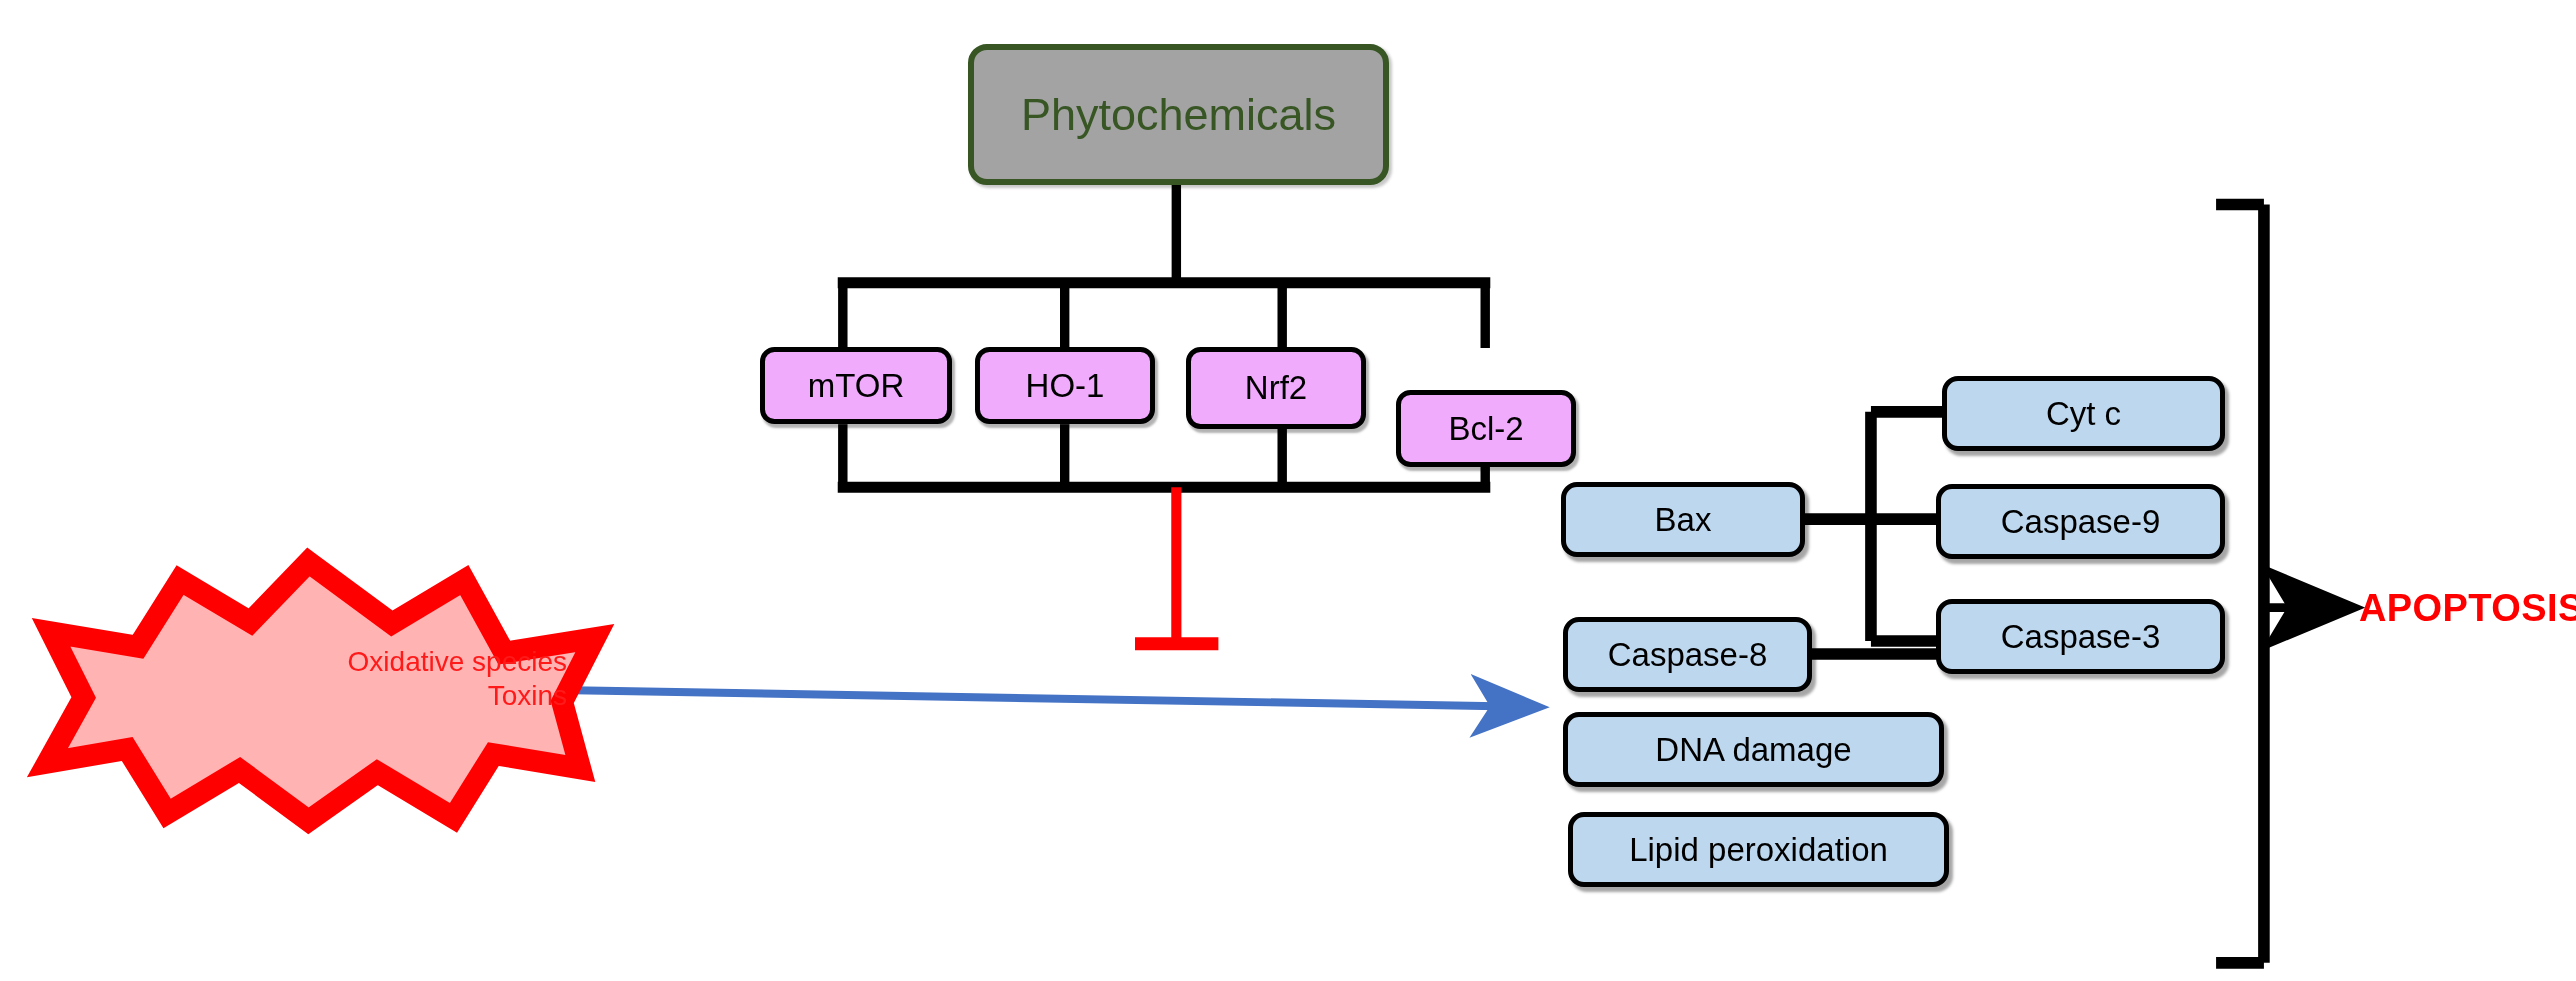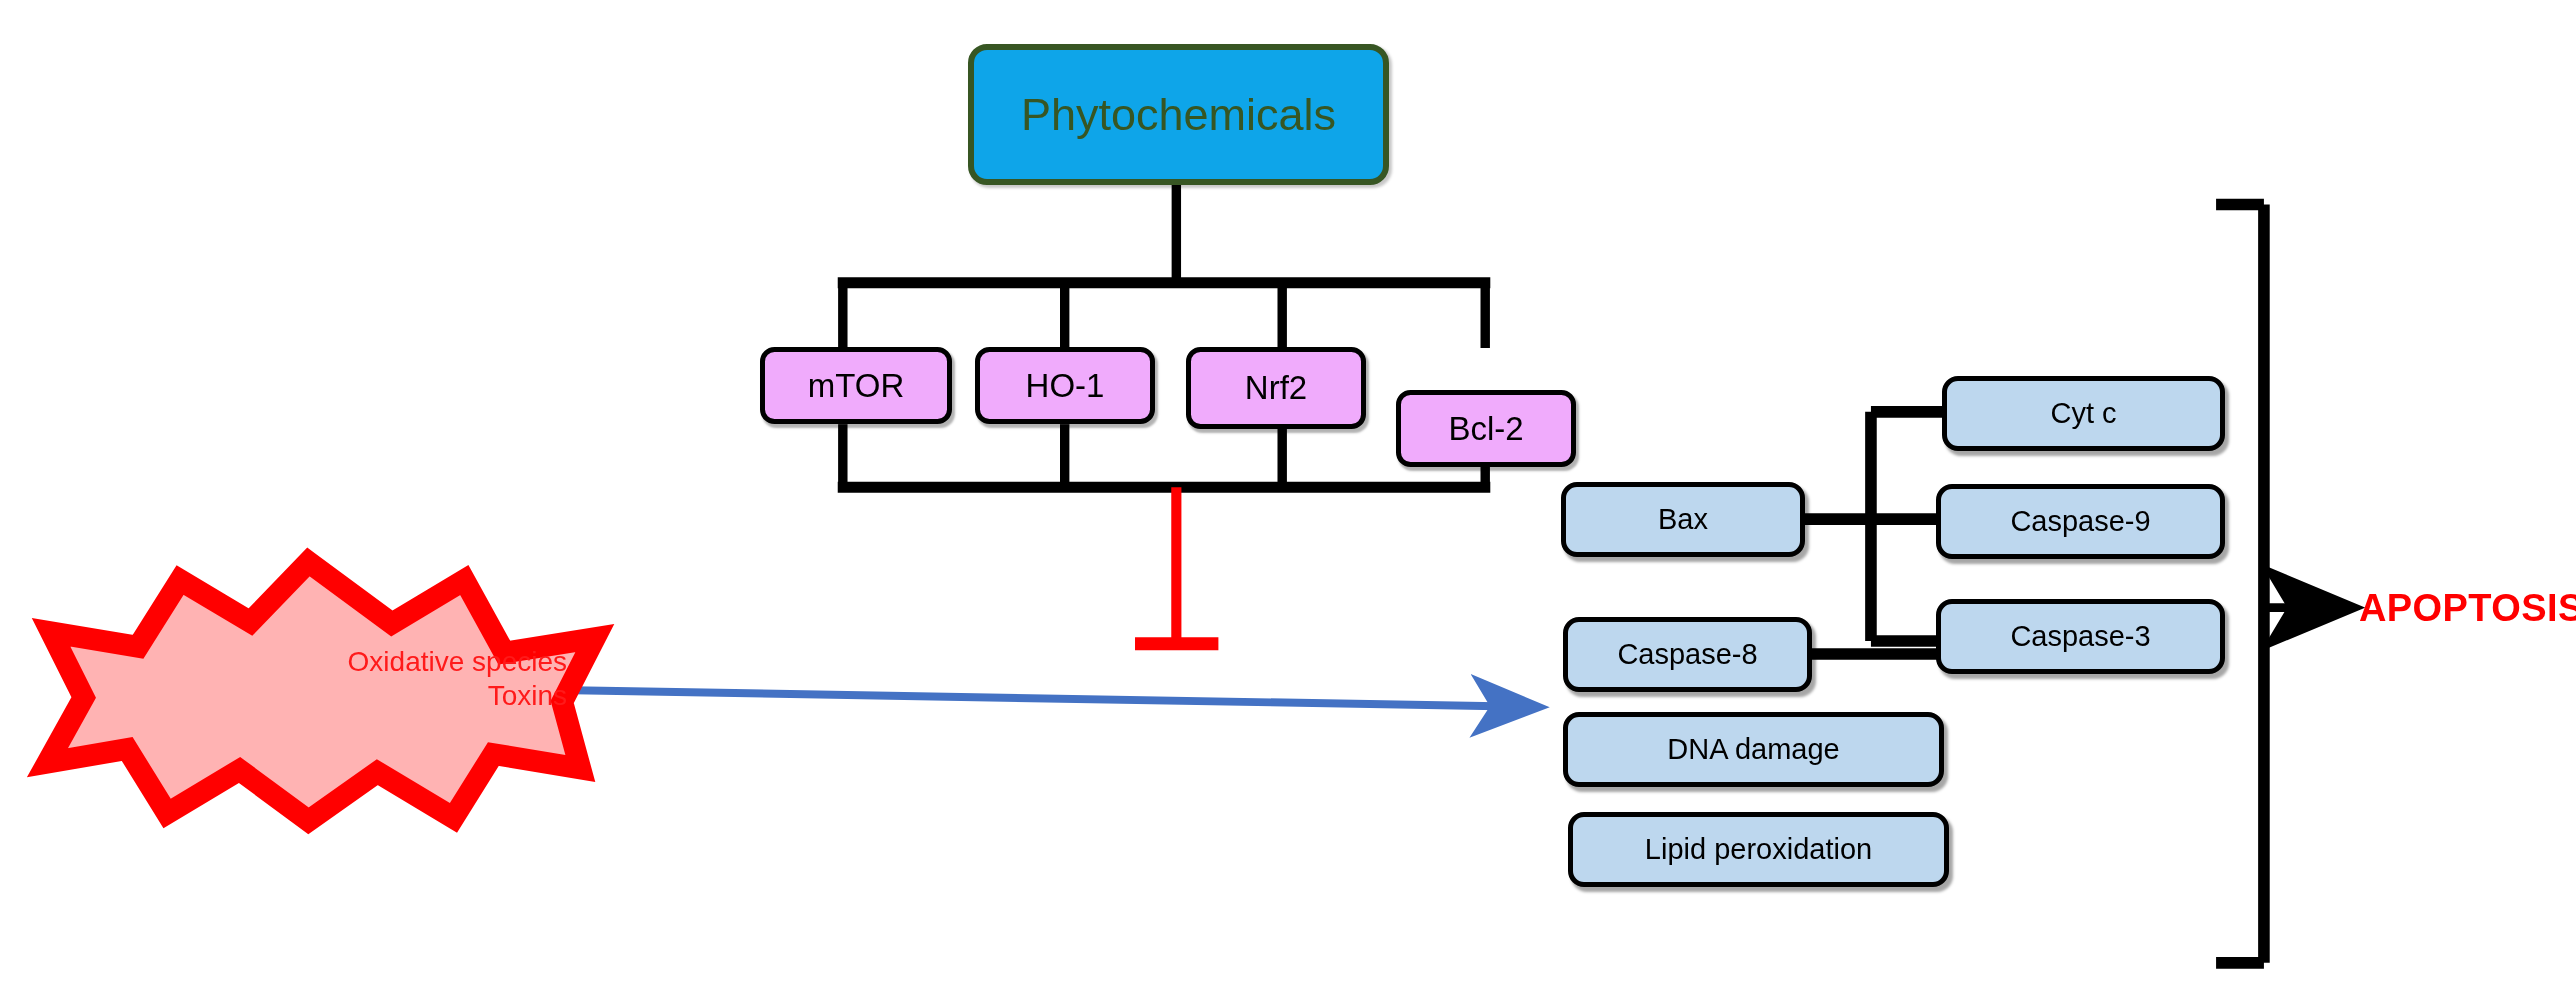--- a/index.html
+++ b/index.html
@@ -28,21 +28,21 @@
     position: absolute;
     box-sizing: border-box;
     display: flex;
     align-items: center;
     justify-content: center;
     text-align: center;
     line-height: 1.15;
   }
   
   .green-main {
-    background: #0ea5e9;
+    background: #a3a3a3;
     border: 6.5px solid #375623;
     border-radius: 19px;
     color: #375623;
     font-size: 45px;
     box-shadow: 2.2px 2.9px 2.9px rgba(0,0,0,0.22);
   }
   
   .green-sm {
     background: #f0abfc;
     border: 5.8px solid #000000;
@@ -50,21 +50,21 @@
     color: #000000;
     font-size: 33px;
     box-shadow: 2.9px 3.6px 2.2px rgba(0,0,0,0.30);
   }
   
   .blue {
     background: #bdd7ee;
     border: 5.8px solid #000000;
     border-radius: 16px;
     color: #000000;
-    font-size: 29px;
+    font-size: 33px;
     box-shadow: 3.6px 4.4px 2.9px rgba(0,0,0,0.35);
   }
   
   .apoptosis {
     position: absolute;
     color: #ff0000;
     font-size: 38px;
     font-weight: bold;
     letter-spacing: 0.4px;
     white-space: nowrap;

